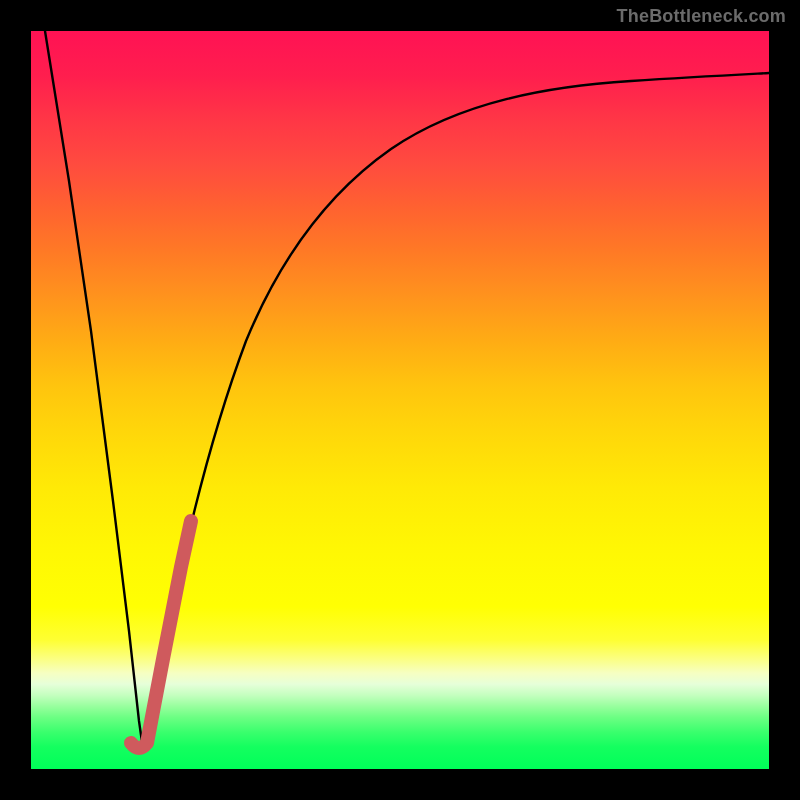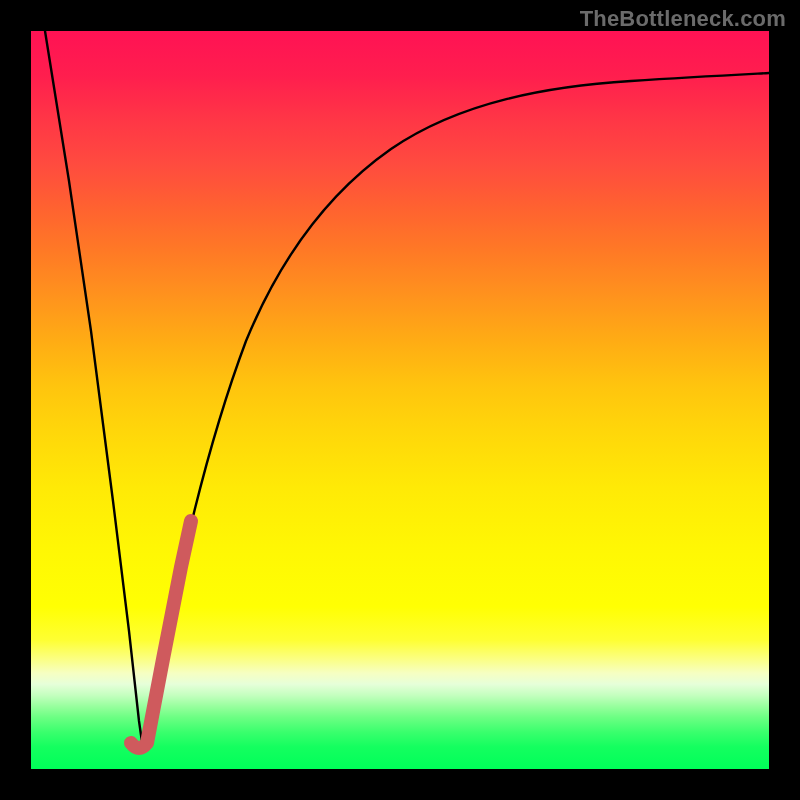--- a/index.html
+++ b/index.html
@@ -49,21 +49,21 @@
       #3aff6d 95%,
       #14ff5f 97%,
       #00ff59 100%
     );
   }
   .watermark {
     position: absolute;
     top: 6px;
     right: 14px;
     color: #6b6b6b;
-    font-size: 22px;
+    font-size: 18px;
     font-weight: 600;
     letter-spacing: 0.2px;
     user-select: none;
   }
   svg.curves {
     position: absolute;
     left: 0;
     top: 0;
     width: 738px;
     height: 738px;

